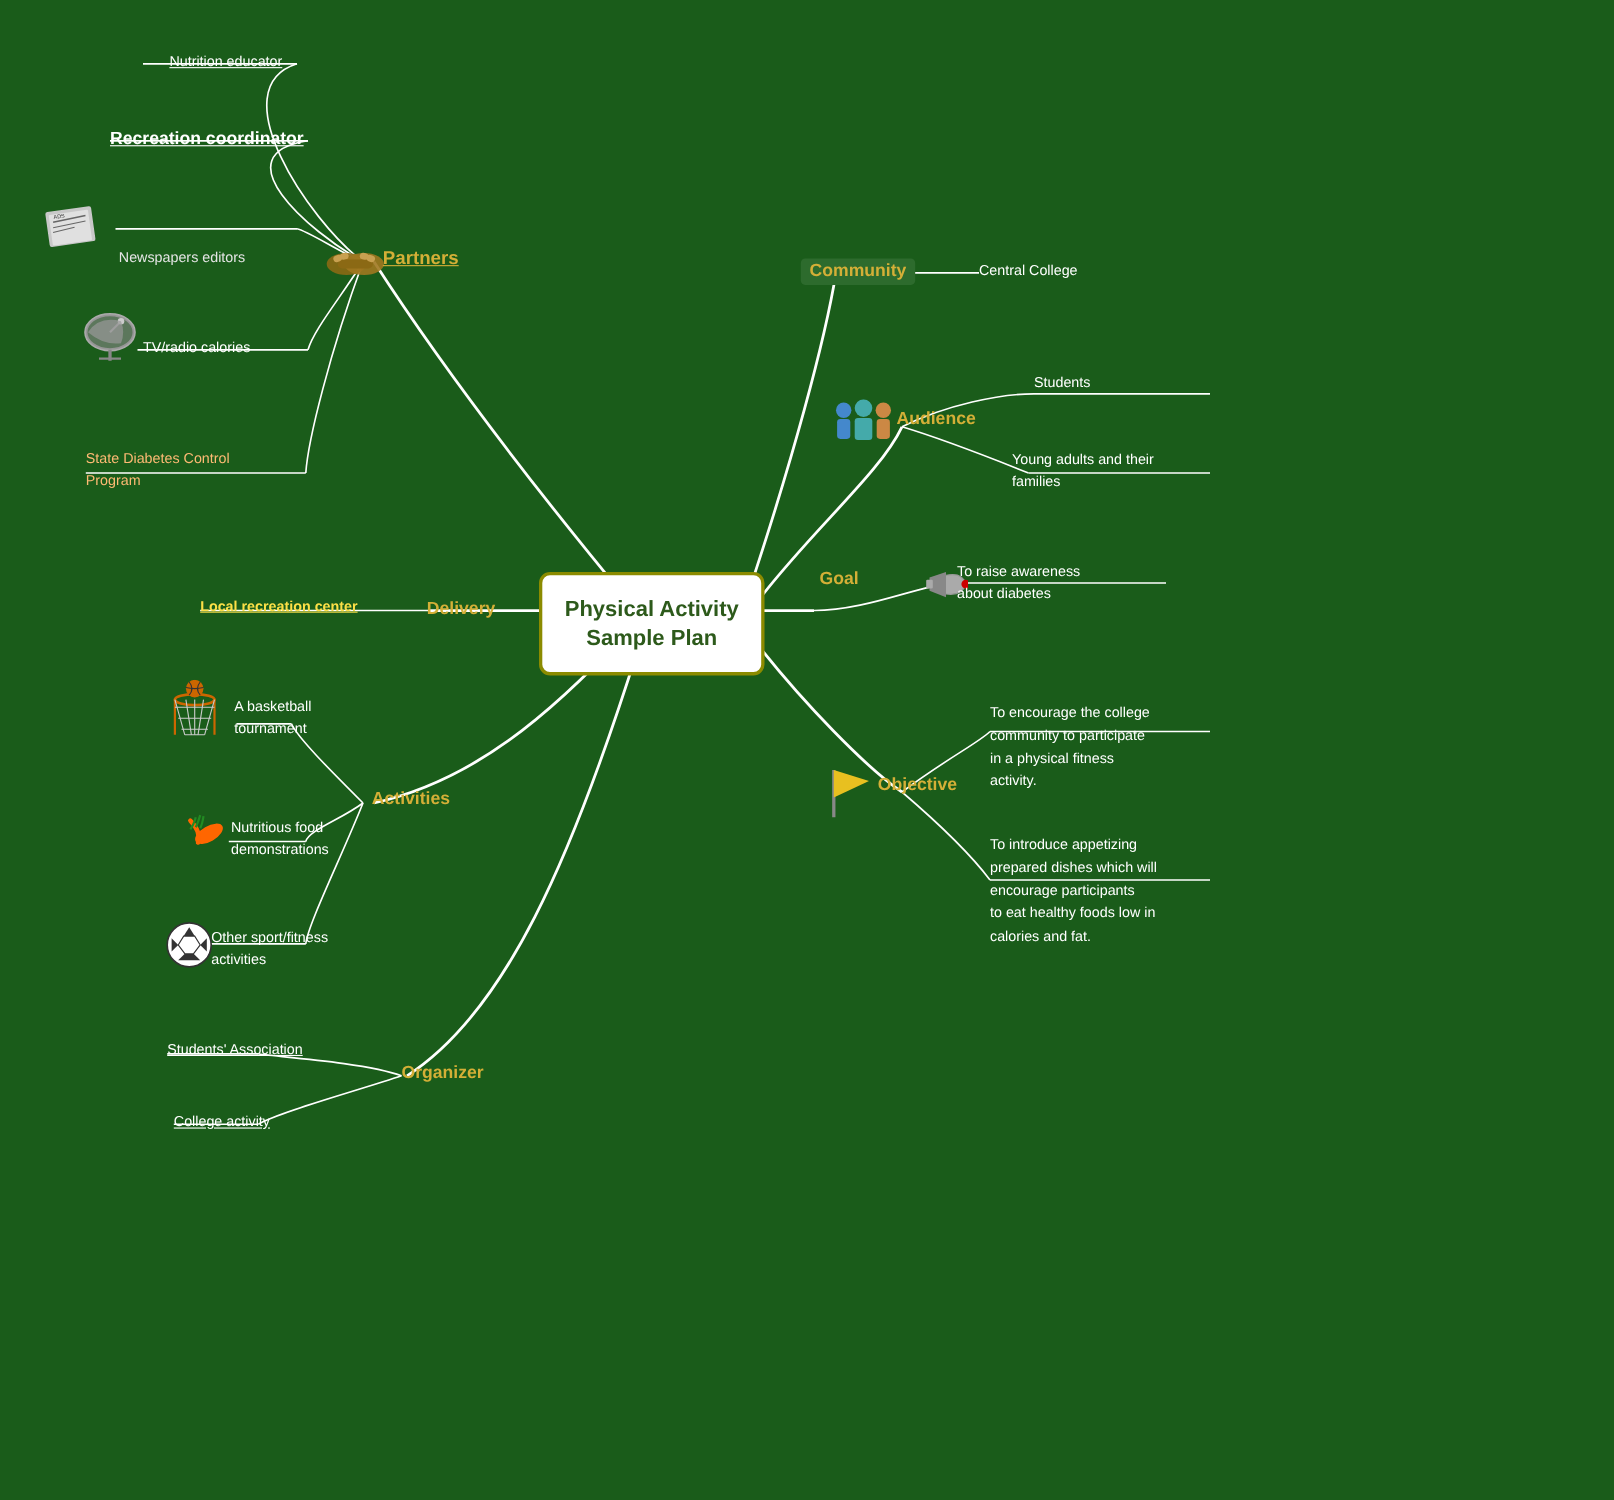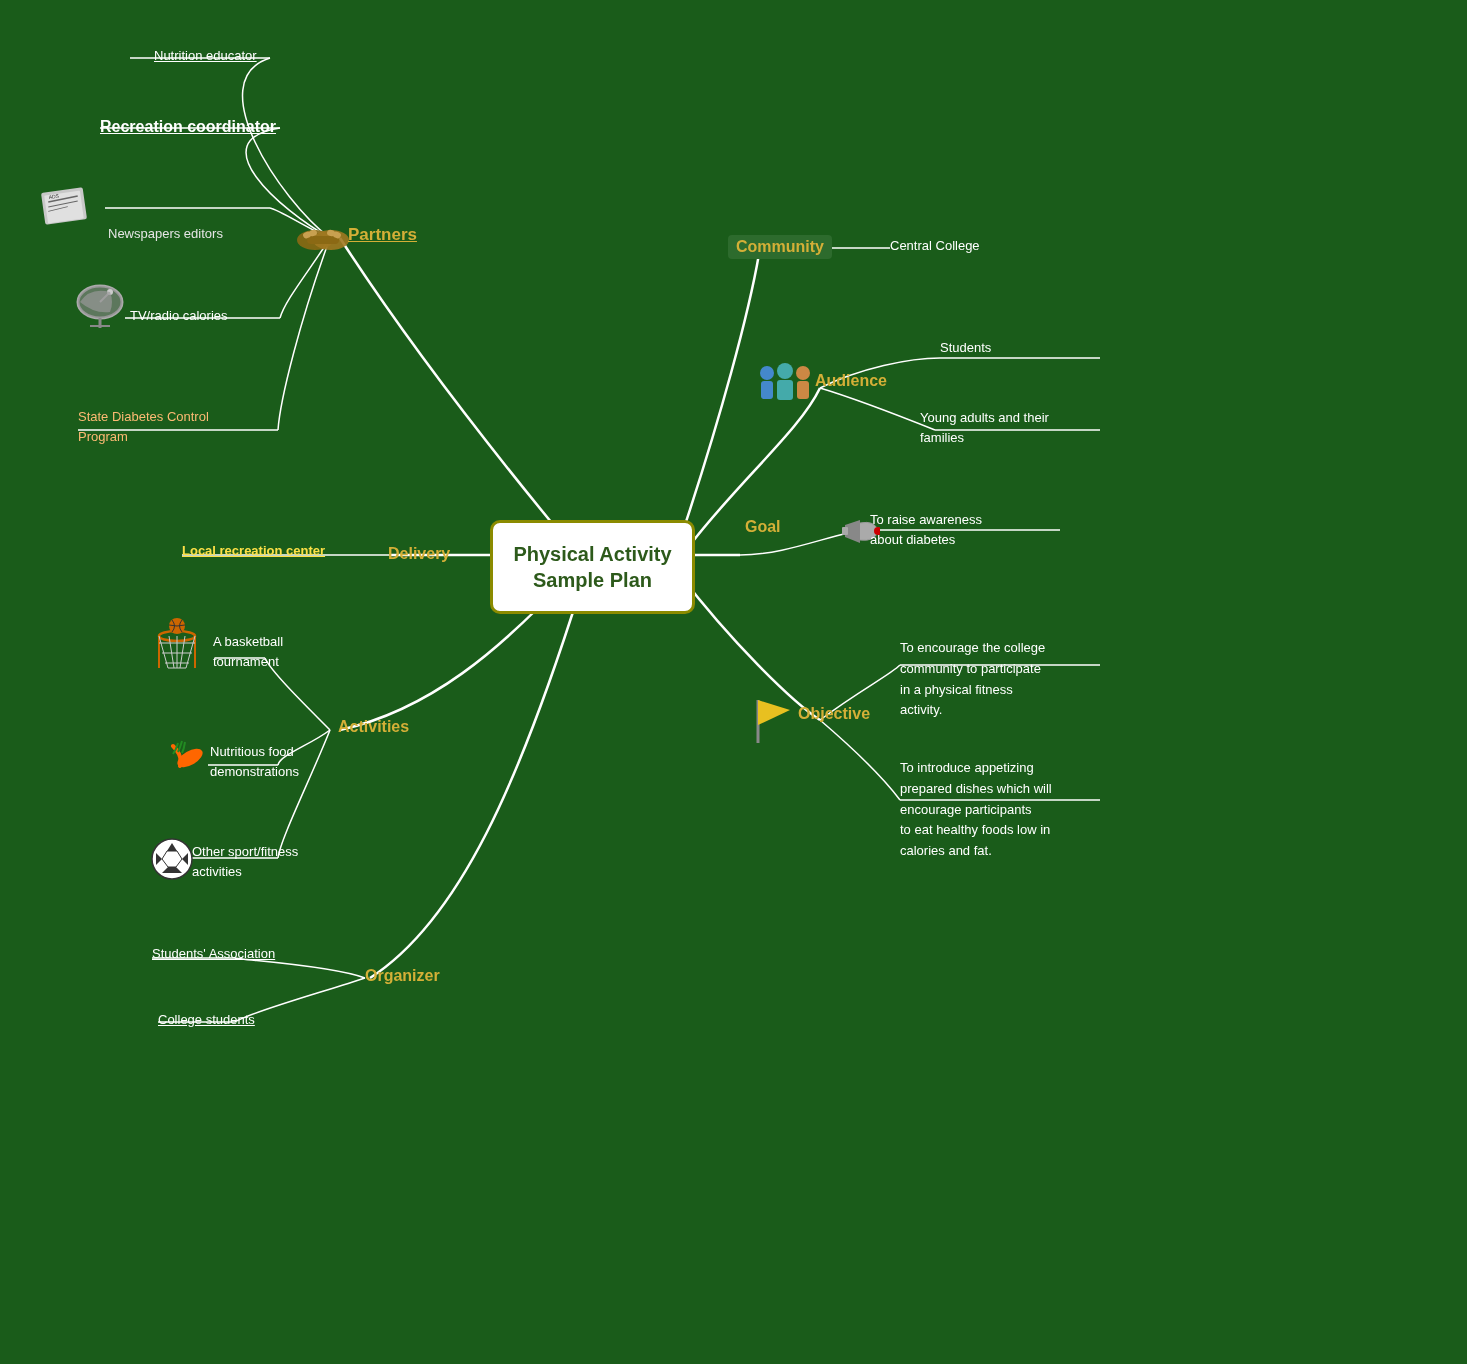--- a/index.html
+++ b/index.html
@@ -208,21 +208,21 @@
   <span>Other sport/fitness<br>activities</span>
 </div>
 
 <div style="position:absolute; left:365px; top:967px; font-weight:bold; font-size:16px; color:#d4af37;">
   <span>Organizer</span>
 </div>
 <div style="position:absolute; left:152px; top:946px; color:white; font-size:13px; text-decoration:underline;">
   <span>Students' Association</span>
 </div>
 <div style="position:absolute; left:158px; top:1012px; color:white; font-size:13px; text-decoration:underline;">
-  <span>College students</span>
+  <span>College activity</span>
 </div>
 
 <div style="position:absolute; left:728px; top:235px; font-weight:bold; font-size:16px; color:#d4af37; background:#2d6b2d; padding:3px 8px; border-radius:4px;">
   <span>Community</span>
 </div>
 <div style="position:absolute; left:890px; top:238px; color:white; font-size:13px;">
   <span>Central College</span>
 </div>
 
 <div style="position:absolute; left:755px; top:363px;">

